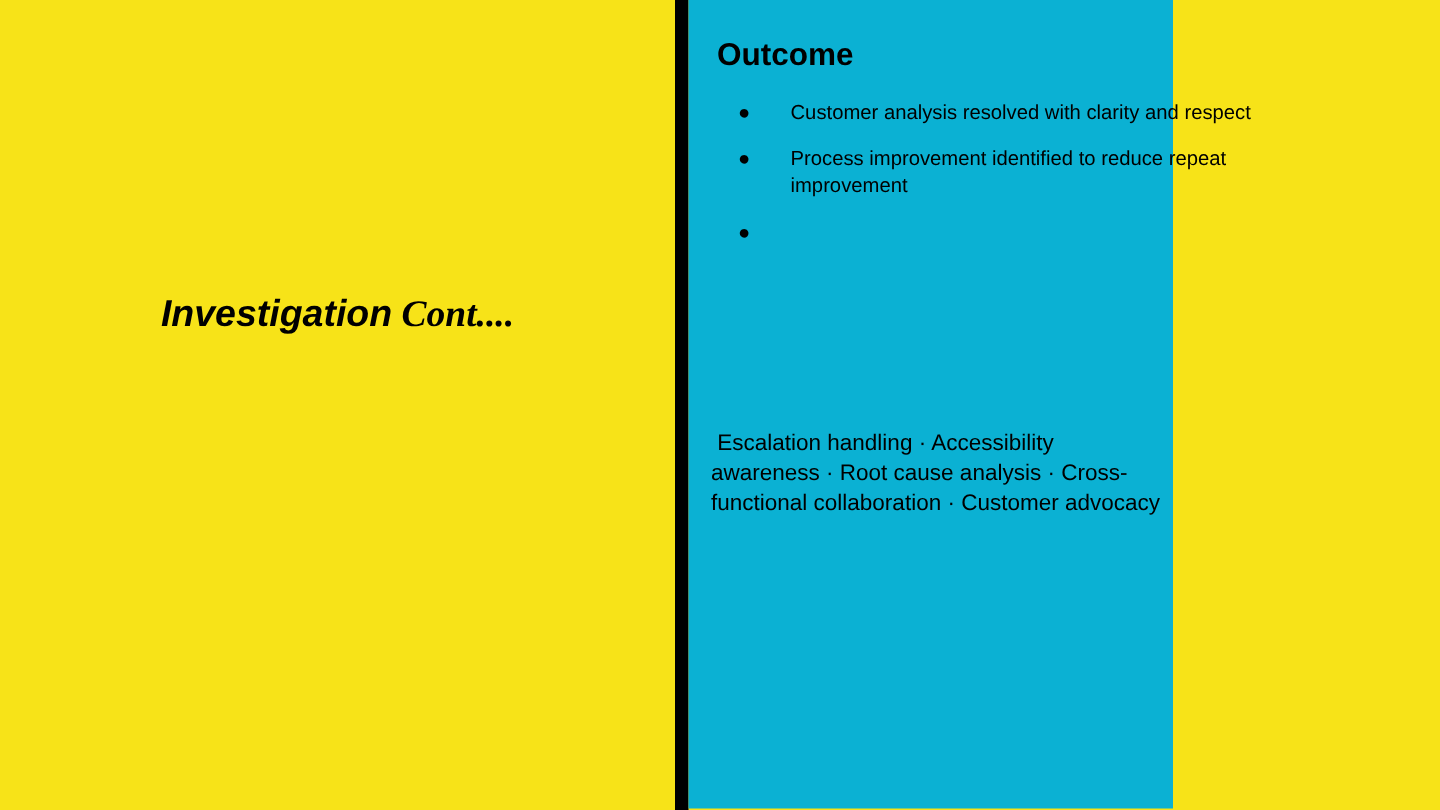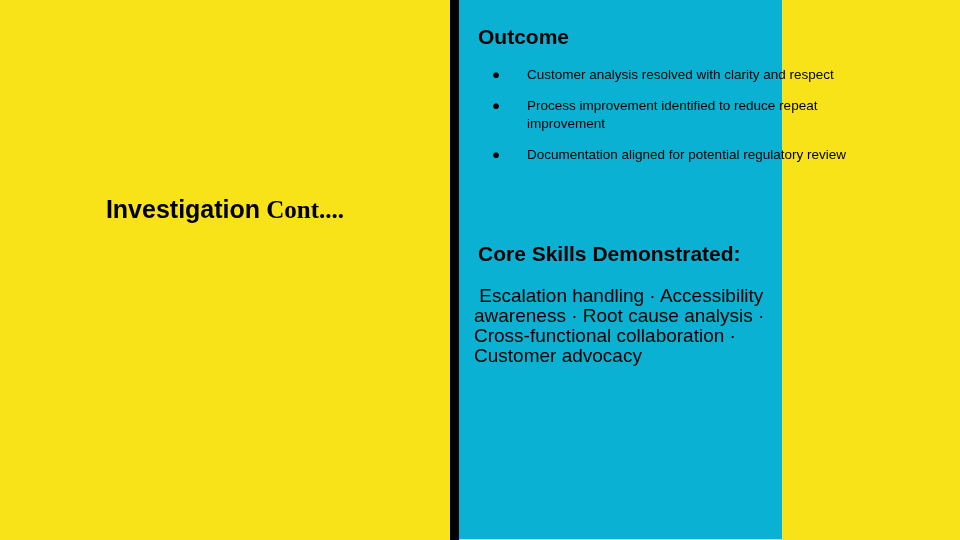--- a/index.html
+++ b/index.html
@@ -33,20 +33,21 @@
     text-align: center;
   }
   .slide-title {
     display: inline-block;
     font-size: 25px;
     line-height: 32px;
     font-weight: bold;
     color: #000000;
     white-space: nowrap;
     letter-spacing: 0px;
+    font-style: italic;
   }
   .title-part-sans {
     font-family: "Liberation Sans", sans-serif;
     font-weight: bold;
   }
   .title-part-serif {
     font-family: "Liberation Serif", serif;
     font-weight: bold;
   }
 
@@ -117,21 +118,21 @@
     color: #000000;
   }
 
   .skills-paragraph {
     position: absolute;
     left: 15px;
     top: 286px;
     width: 300px;
     margin: 0;
     color: #000000;
-    font-size: 19px;
+    font-size: 15px;
     line-height: 20px;
     font-family: "Liberation Sans", sans-serif;
     white-space: pre-wrap;
   }
 </style>
 </head>
 <body>
 
 <div class="slide">
 
@@ -151,22 +152,20 @@
       <li class="bullet-item">
         <span class="bullet-dot">●</span>
         <span>Customer analysis resolved with clarity and respect</span>
       </li>
       <li class="bullet-item">
         <span class="bullet-dot">●</span>
         <span>Process improvement identified to reduce repeat improvement</span>
       </li>
       <li class="bullet-item">
         <span class="bullet-dot">●</span>
-        <span>Documentation aligned for potential regulatory review</span>
       </li>
     </ul>
 
-    <div class="section-heading heading-skills">Core Skills Demonstrated:</div>
 
     <p class="skills-paragraph"> Escalation handling · Accessibility awareness · Root cause analysis · Cross-functional collaboration · Customer advocacy</p>
 
   </div>
 </div>
 
 </body></html>

